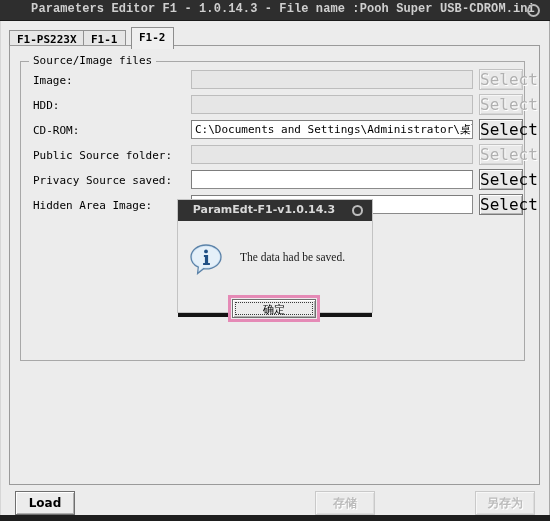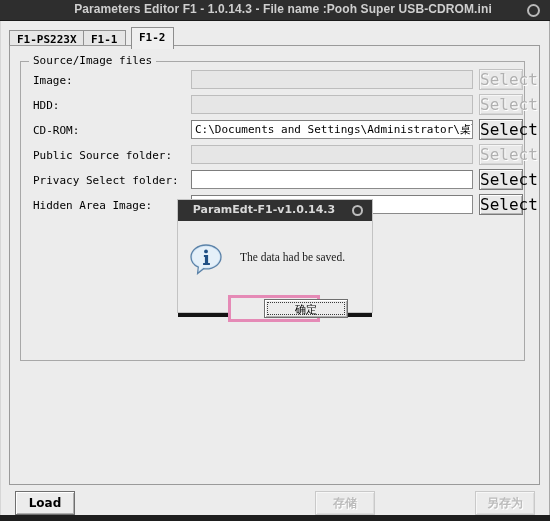--- a/index.html
+++ b/index.html
@@ -27,21 +27,21 @@
     background: #2e2e2e;
     border-bottom: 1px solid #1a1a1a;
     box-sizing: border-box;
   }
   #titlebar .tb-text {
     position: absolute;
     left: 0; right: 0; top: 2px;
     text-align: center;
     color: #cfcfcf;
     font-size: 12px;
-    font-family: Liberation Sans, sans-serif;
+    font-family: Liberation Mono, monospace;
     font-weight: 600;
     letter-spacing: .1px;
     white-space: nowrap;
     padding-left: 16px;
   }
   #titlebar .tb-round {
     position: absolute;
     right: 10px; top: 4px;
     width: 13px; height: 13px;
     border: 2px solid #b9b9b9;
@@ -286,21 +286,20 @@
   }
   #dlg-ok {
     position: absolute;
     left: 1px; top: 1px;
     width: 84px; height: 19px;
     background: #ececec;
     border: 1px solid #6f6f6f;
     box-shadow: inset 1px 1px 0 #ffffff, inset -1px -1px 0 #b0b0b0;
     box-sizing: border-box;
     cursor: default;
-    margin-left: 32px;
   }
   #dlg-ok .focusring {
     position: absolute;
     left: 2px; top: 2px; right: 2px; bottom: 2px;
     border: 1px dotted #3a3a3a;
     box-sizing: border-box;
   }
   #dlg-ok .oktext {
     position: absolute;
     left: 0; right: 0; top: 2px;
@@ -358,21 +357,21 @@
           <div class="selbtn">Select</div>
         </div>
 
         <div class="row" style="top:83px;">
           <div class="lbl">Public Source folder:</div>
           <div class="txt disabled"></div>
           <div class="selbtn disabled">Select</div>
         </div>
 
         <div class="row" style="top:108px;">
-          <div class="lbl">Privacy Select folder:</div>
+          <div class="lbl">Privacy Source saved:</div>
           <div class="txt"></div>
           <div class="selbtn">Select</div>
         </div>
 
         <div class="row" style="top:133px;">
           <div class="lbl">Hidden Area Image:</div>
           <div class="txt"></div>
           <div class="selbtn">Select</div>
         </div>
       </div>

